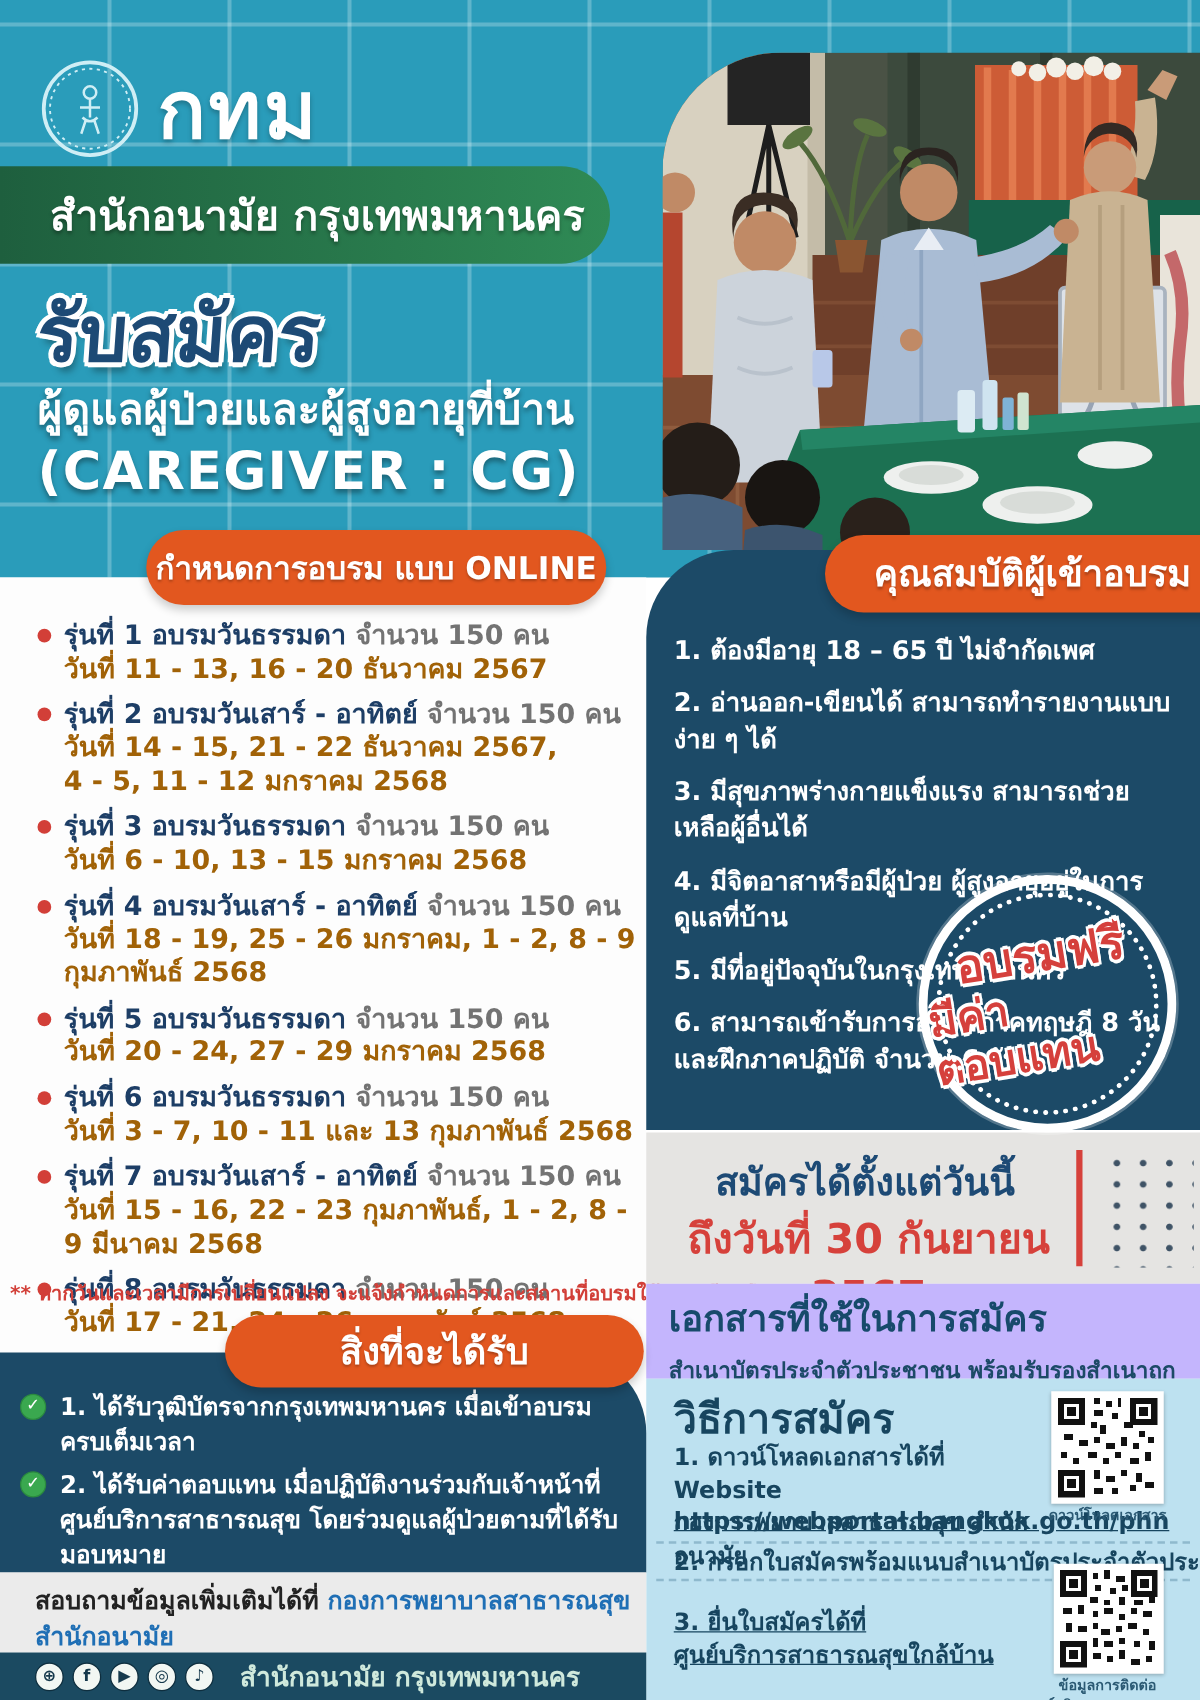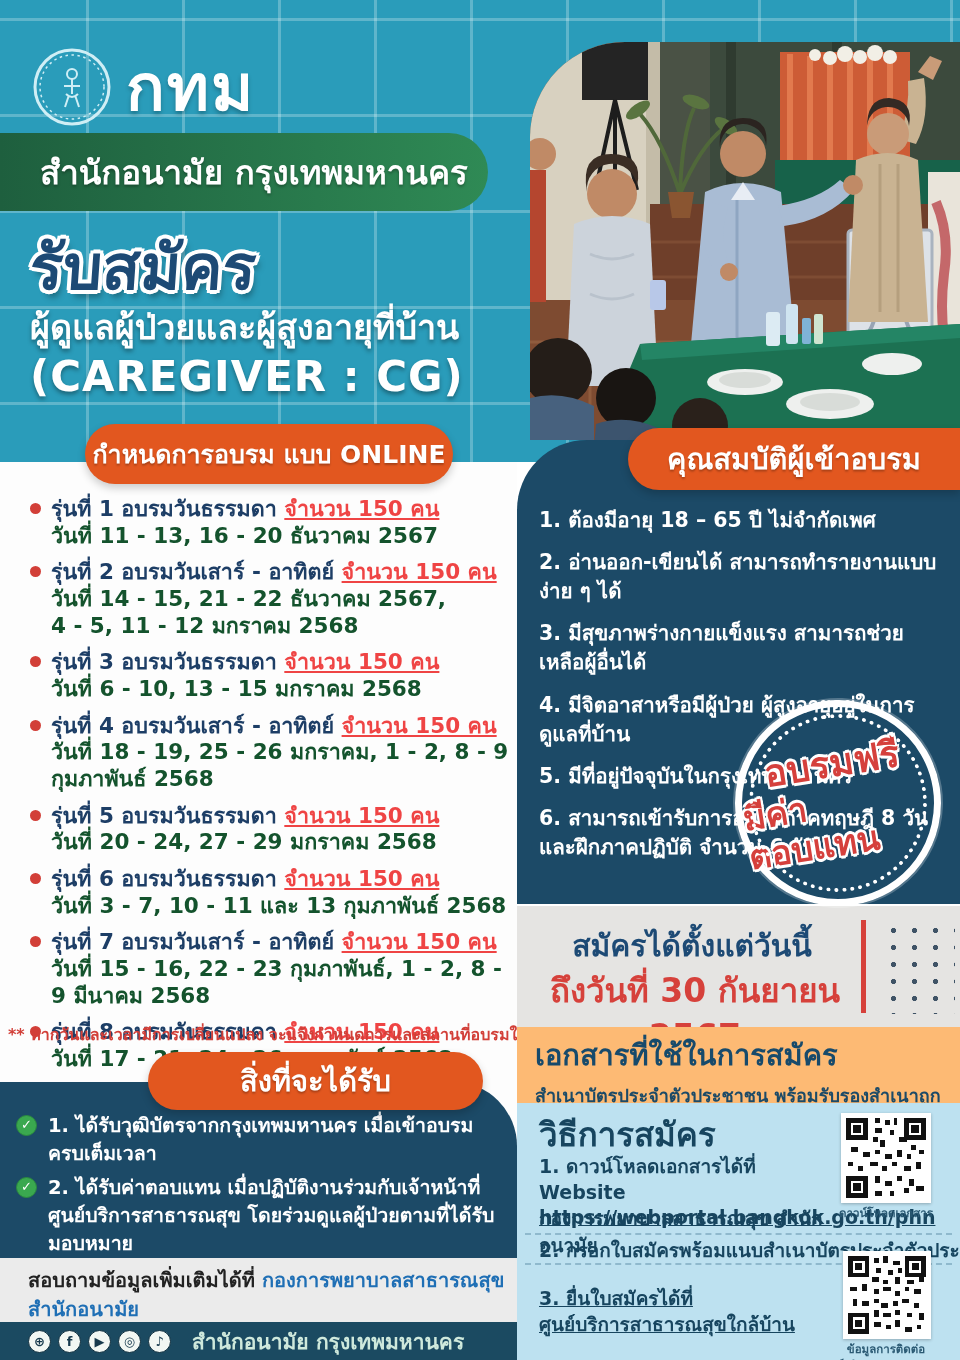--- a/index.html
+++ b/index.html
@@ -24,33 +24,33 @@
     color:#fff; font-size:33px; font-weight:bold; text-shadow:0 2px 3px rgba(0,0,0,.3); }
 
   .title-main { position:absolute; left:30px; top:218px; font-size:62px; font-weight:bold; color:#1d4a75;
     transform:skewX(-4deg);
     text-shadow:-3px -3px 0 #fff,3px -3px 0 #fff,-3px 3px 0 #fff,3px 3px 0 #fff,0 -4px 0 #fff,0 4px 0 #fff,-4px 0 0 #fff,4px 0 0 #fff,4px 7px 6px rgba(0,0,0,.35); }
   .title-sub { position:absolute; left:30px; top:300px; font-size:34px; font-weight:bold; color:#fff; text-shadow:0 3px 4px rgba(0,0,0,.35); }
   .title-en { position:absolute; left:30px; top:352px; font-size:42px; font-weight:bold; color:#fff; letter-spacing:1px; text-shadow:0 3px 4px rgba(0,0,0,.35); }
 
   
   .pill { background:#e2571f; color:#fff; font-weight:bold; display:flex; align-items:center; justify-content:center;
-    text-shadow:0 2px 2px rgba(0,0,0,.25); box-shadow:0 4px 8px rgba(0,0,0,.2); }
+    text-shadow:0 2px 2px rgba(0,0,0,.25); box-shadow:0 4px 8px rgba(0,0,0,.2);margin-left:32px; }
   .pill-schedule { position:absolute; left:85px; top:424px; width:368px; height:60px; border-radius:34px; font-size:25px; z-index:5; }
   .pill-benefits { position:absolute; left:148px; top:1052px; width:335px; height:58px; border-radius:32px; font-size:29px; z-index:5; }
   .pill-qual { position:absolute; left:628px; top:428px; width:332px; height:62px; border-radius:34px 0 0 34px; font-size:29px; z-index:5; }
 
   
   .left-white { position:absolute; left:0; top:462px; width:517px; height:798px; background:#fdfdfd; }
   .batches { position:absolute; left:30px; top:496px; width:487px; }
   .batch { position:relative; padding-left:21px; margin-bottom:10px; line-height:1.24; }
   .bullet { position:absolute; left:0; top:7px; width:11px; height:11px; border-radius:50%; background:#d23f38; }
   .batch-line { font-size:21.5px; font-weight:bold; color:#1d3e66; white-space:nowrap; }
-  .capacity { color:#ef4444;text-decoration:underline; }
-  .dates { font-size:21.5px; font-weight:bold; color:#14532d; white-space:pre-line; }
+  .capacity { color:#737373; }
+  .dates { font-size:21.5px; font-weight:bold; color:#a16207; white-space:pre-line; }
   .footnote { position:absolute; left:8px; top:1022px; width:509px; font-size:16px; font-weight:bold; color:#d23f38; white-space:nowrap; }
 
   
   .benefits-panel { position:absolute; left:0; top:1082px; width:517px; height:176px; background:#1c4a67; border-radius:0 64px 0 0; padding:30px 14px 0 14px; }
   .benefit { position:relative; padding-left:34px; margin-bottom:5px; color:#fff; font-size:19.5px; font-weight:bold; line-height:1.45; }
   .check { position:absolute; left:2px; top:3px; width:21px; height:21px; border-radius:50%; background:#3aa84f; color:#fff;
     display:flex; align-items:center; justify-content:center; font-size:13px; font-weight:bold; border:1.5px solid #2b8a3f; }
 
   
   .contact-strip { position:absolute; left:0; top:1258px; width:517px; height:64px; background:#ebebeb; padding:8px 0 0 28px; line-height:1.45; }
@@ -78,21 +78,21 @@
   .stamp-line1 { font-size:37px; }
   .stamp-line2 { font-size:34px; }
 
   .apply-box { position:absolute; left:517px; top:906px; width:449px; height:121px; background:#e5e4e2; }
   .apply-line1 { position:absolute; left:10px; top:16px; width:330px; text-align:center; font-size:30px; font-weight:bold; color:#1d4a75; }
   .apply-line2 { position:absolute; left:0px; top:58px; width:356px; text-align:center; font-size:33px; font-weight:bold; color:#d6413b; }
   .red-divider { position:absolute; left:344px; top:14px; width:5px; height:93px; background:#d6413b; }
   .dot-grid { position:absolute; left:366px; top:16px; width:72px; height:92px;
     background-image:radial-gradient(circle,#3f5366 2.3px,transparent 2.9px); background-size:21px 17px; }
 
-  .docs-section { position:absolute; left:517px; top:1027px; width:443px; height:76px; background:#fdba74; padding:5px 1px 0 18px; }
+  .docs-section { position:absolute; left:517px; top:1027px; width:443px; height:76px; background:#c4b5fd; padding:5px 1px 0 18px; }
   .docs-heading { font-size:29px; font-weight:bold; color:#174a6b; }
   .docs-detail { font-size:18px; font-weight:bold; color:#1c4a67; margin-top:3px; }
 
   .apply-panel { position:absolute; left:517px; top:1103px; width:443px; height:257px; background:#bde1f0; }
   .how-heading { position:absolute; left:22px; top:5px; font-size:33px; font-weight:bold; color:#17455f; }
   .step { position:absolute; font-size:19px; font-weight:bold; color:#17455f; line-height:1.38; white-space:pre-line; }
   .step1 { left:22px; top:50px; width:300px; }
   .step-link { position:absolute; left:22px; top:103px; font-size:19px; font-weight:bold; color:#17455f; text-decoration:underline; }
   .dash { position:absolute; left:8px; width:427px; border-top:2px dashed #8fb9cd; }
   .dash1 { top:130px; } .dash2 { top:160px; }

